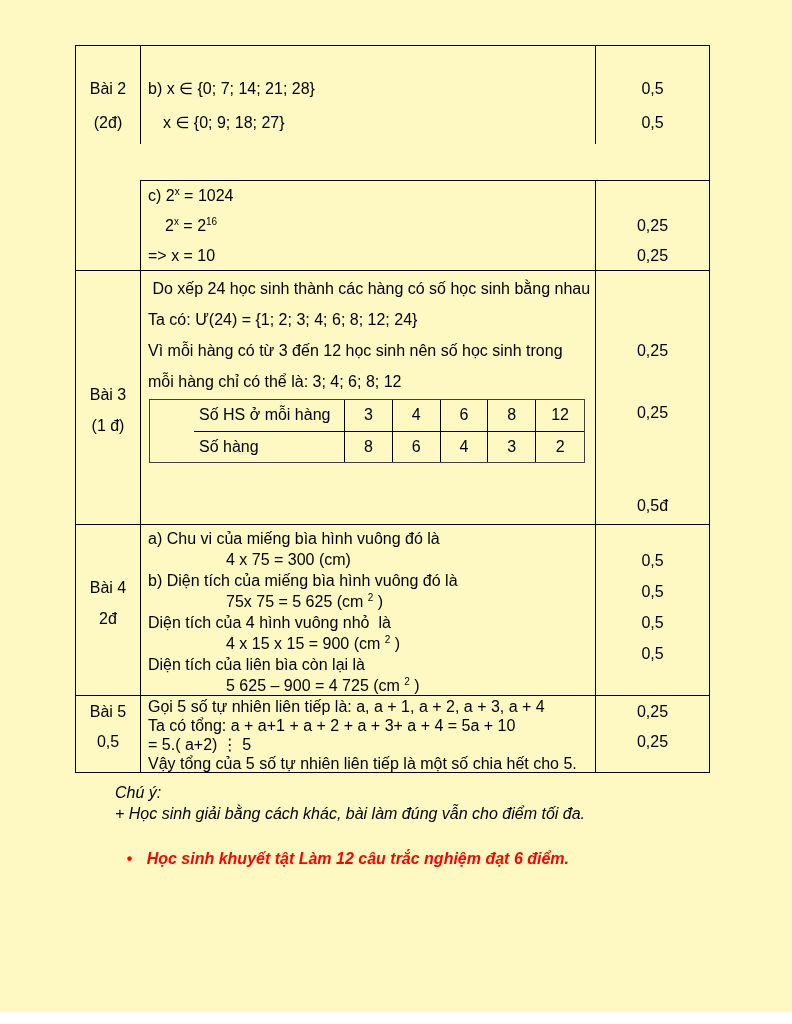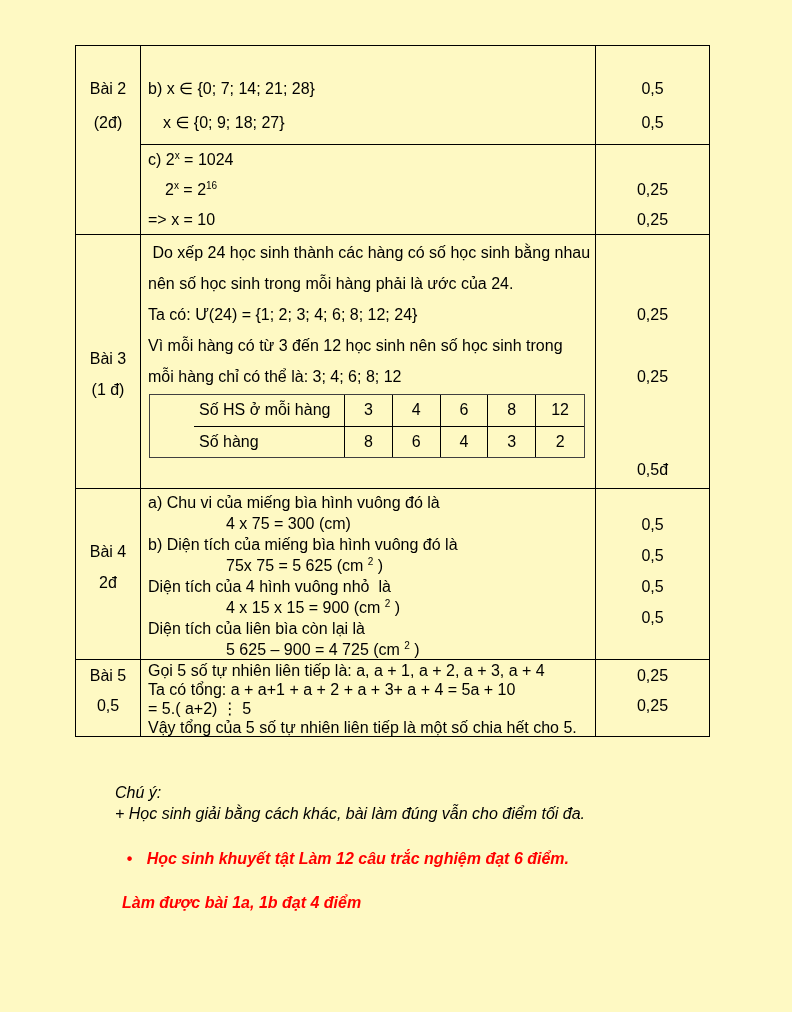--- a/index.html
+++ b/index.html
@@ -21,21 +21,21 @@
     width: 635px;
     border: 1px solid #000;
   }
   .band { display: grid; grid-template-columns: 65px 455px 1fr; }
   .cell { overflow: hidden; }
   .label-cell { border-right: 1px solid #000; text-align: center; }
   .content-cell { border-right: 1px solid #000; padding-left: 7px; }
   .score-cell { text-align: center; }
   .bt { border-top: 1px solid #000; }
 
-  .h98 { height: 98px; } .h90 { height: 90px; }
+  .h98 { height: 98px; } .h90 { height: 90px; margin-top: 36px; }
   .h254 { height: 254px; } .h171 { height: 171px; } .h77 { height: 77px; }
 
   .l34 { line-height: 34px; white-space: pre; }
   .l31 { line-height: 31px; white-space: pre; }
   .l30 { line-height: 30px; white-space: pre; }
   .l21 { line-height: 21px; white-space: pre; }
   .l19 { line-height: 19px; white-space: pre; }
   .sp30 { height: 30px; } .sp31 { height: 31px; }
 
   .pt26 { padding-top: 26px; }
@@ -104,21 +104,20 @@
       </div>
     </div>
 
     <div class="band h254">
       <div class="cell label-cell bt pt92">
         <div class="l31">Bài 3</div>
         <div class="l31">(1 đ)</div>
       </div>
       <div class="cell content-cell bt pt2">
         <div class="l31"> Do xếp 24 học sinh thành các hàng có số học sinh bằng nhau</div>
-        <div class="l31">nên số học sinh trong mỗi hàng phải là ước của 24.</div>
         <div class="l31">Ta có: Ư(24) = {1; 2; 3; 4; 6; 8; 12; 24}</div>
         <div class="l31">Vì mỗi hàng có từ 3 đến 12 học sinh nên số học sinh trong</div>
         <div class="l31">mỗi hàng chỉ có thể là: 3; 4; 6; 8; 12</div>
         <div class="inner-table">
           <div class="inner-row">
             <div>Số HS ở mỗi hàng</div>
             <div>3</div>
             <div>4</div>
             <div>6</div>
             <div>8</div>
@@ -187,16 +186,15 @@
     </div>
 
   </div>
 
   <div class="notes">
     <div class="note-italic">Chú ý:</div>
     <div class="note-italic">+ Học sinh giải bằng cách khác, bài làm đúng vẫn cho điểm tối đa.</div>
     <div class="red-line">
       <span class="bullet">•</span><span class="red-text">Học sinh khuyết tật Làm 12 câu trắc nghiệm đạt 6 điểm.</span>
     </div>
-    <div class="red-text red2">Làm được bài 1a, 1b đạt 4 điểm</div>
   </div>
 
 </div>
 
 </body></html>

